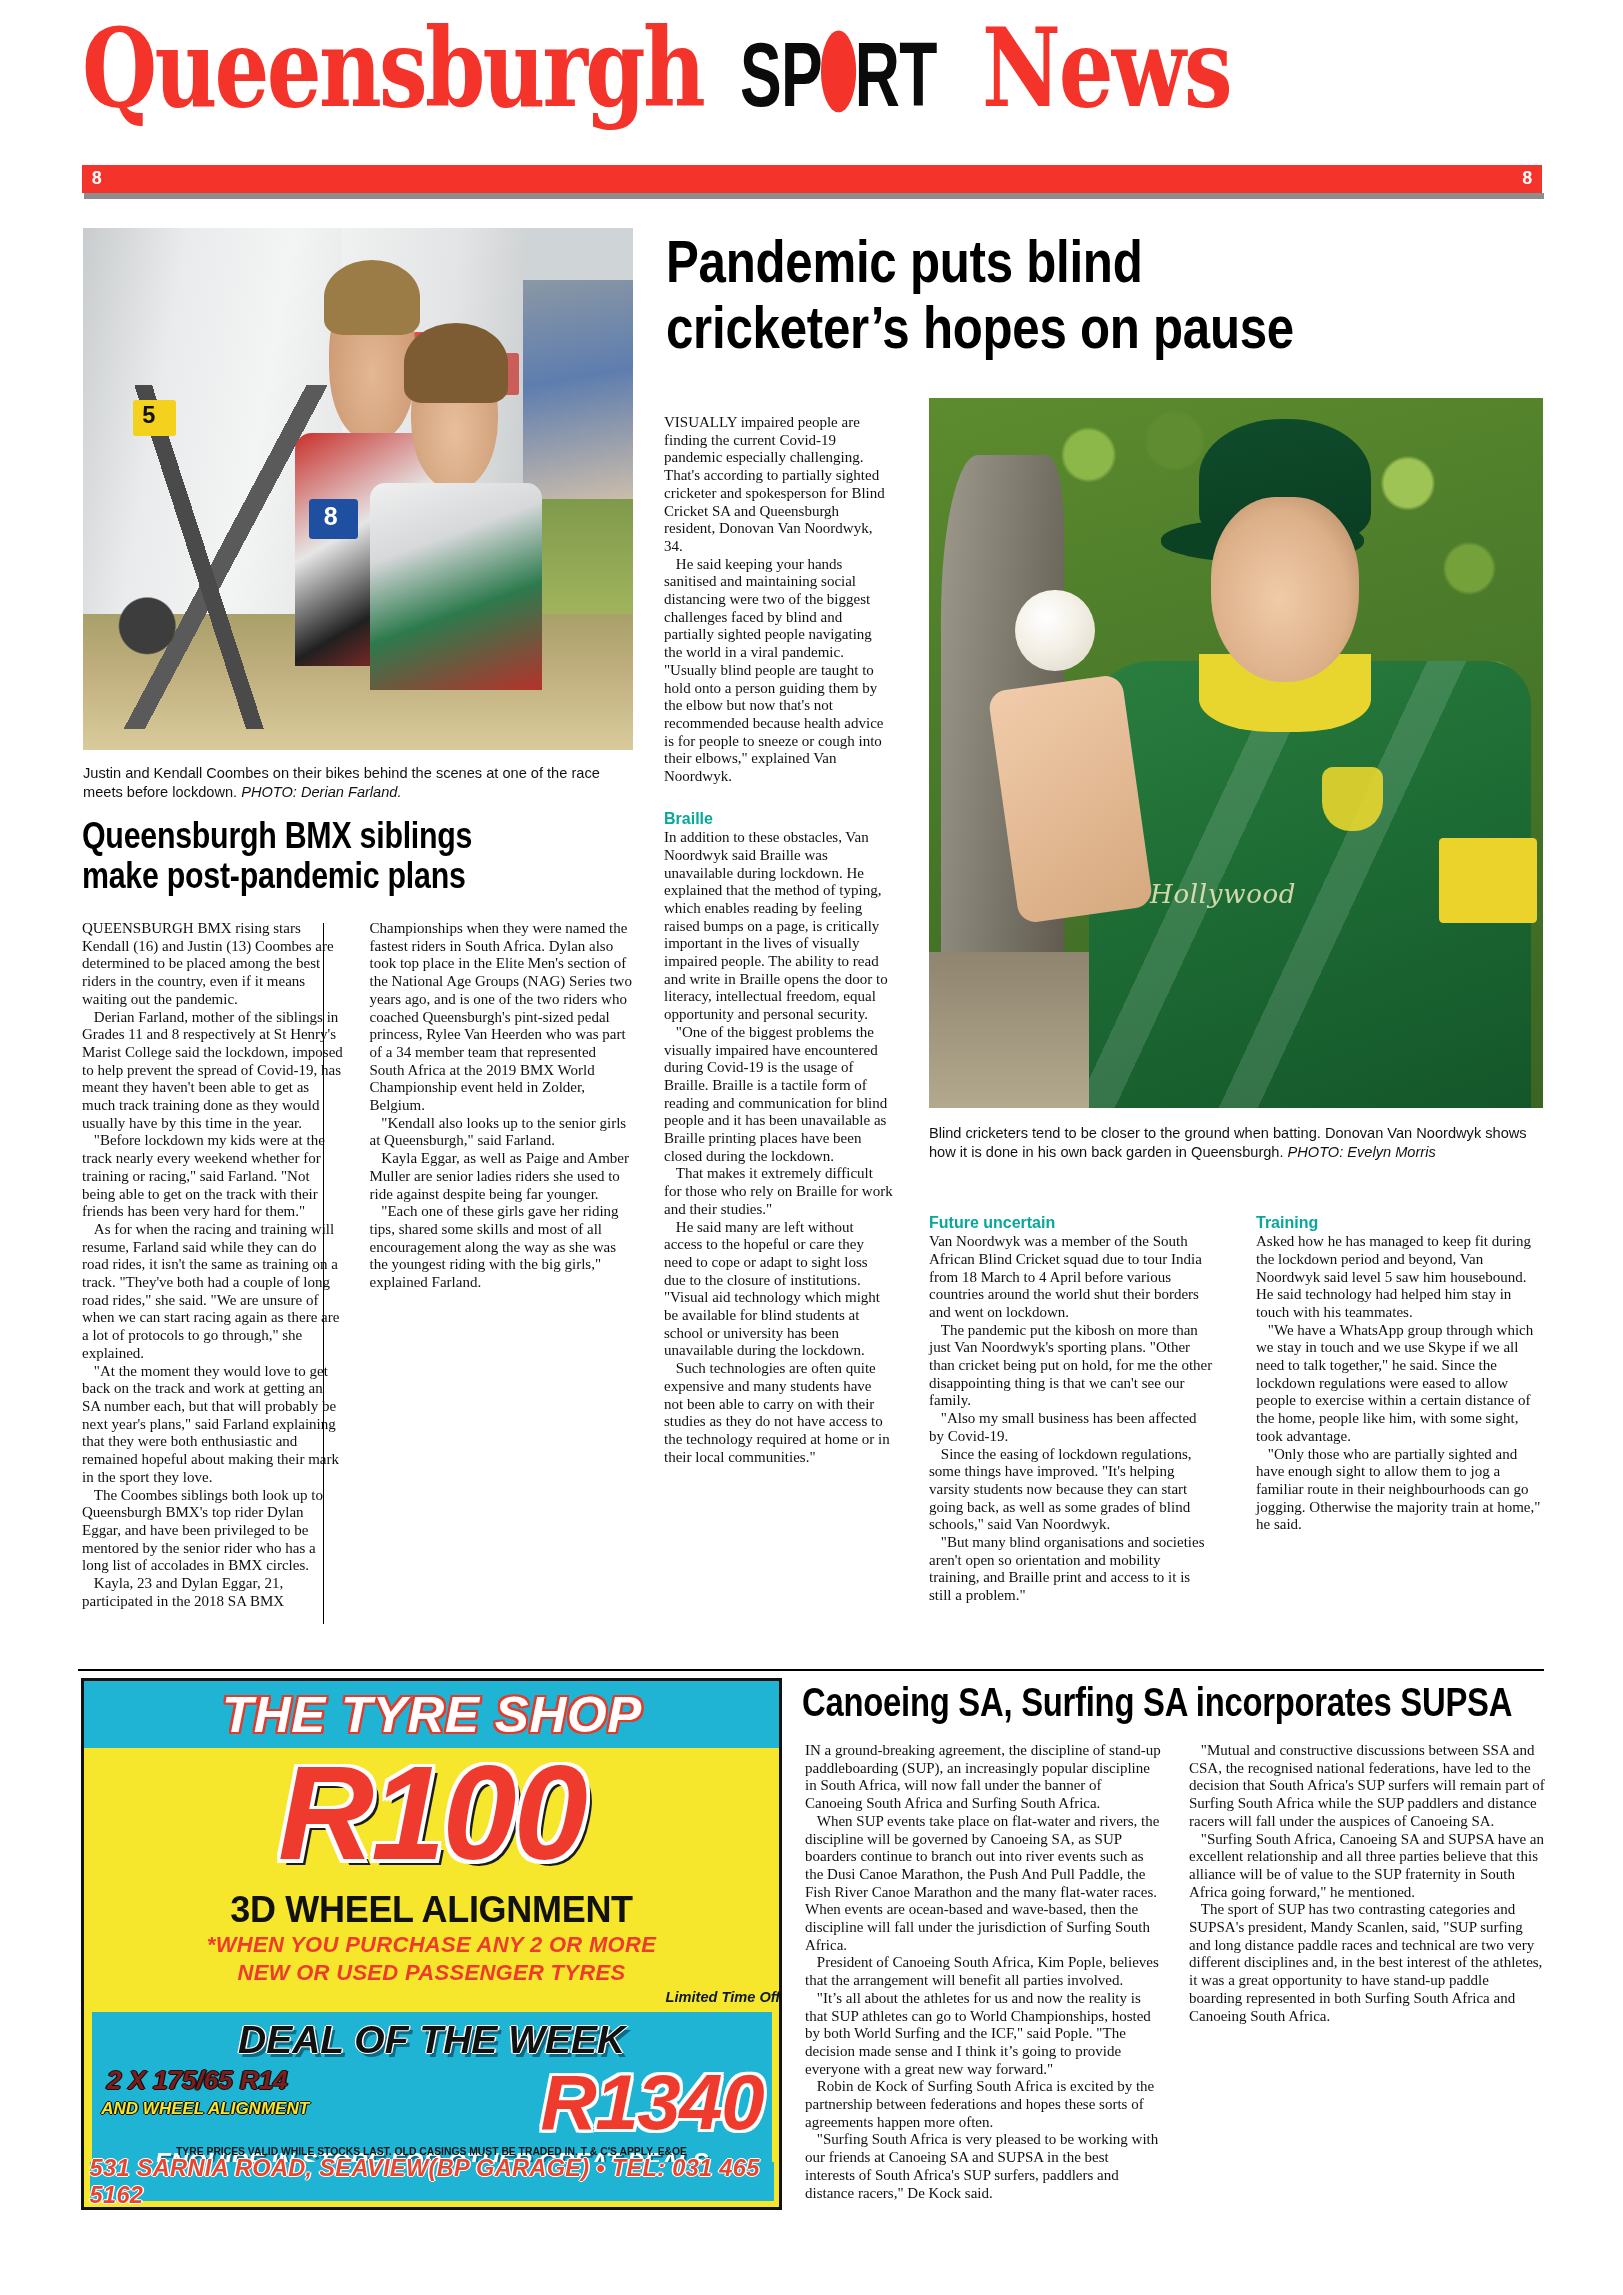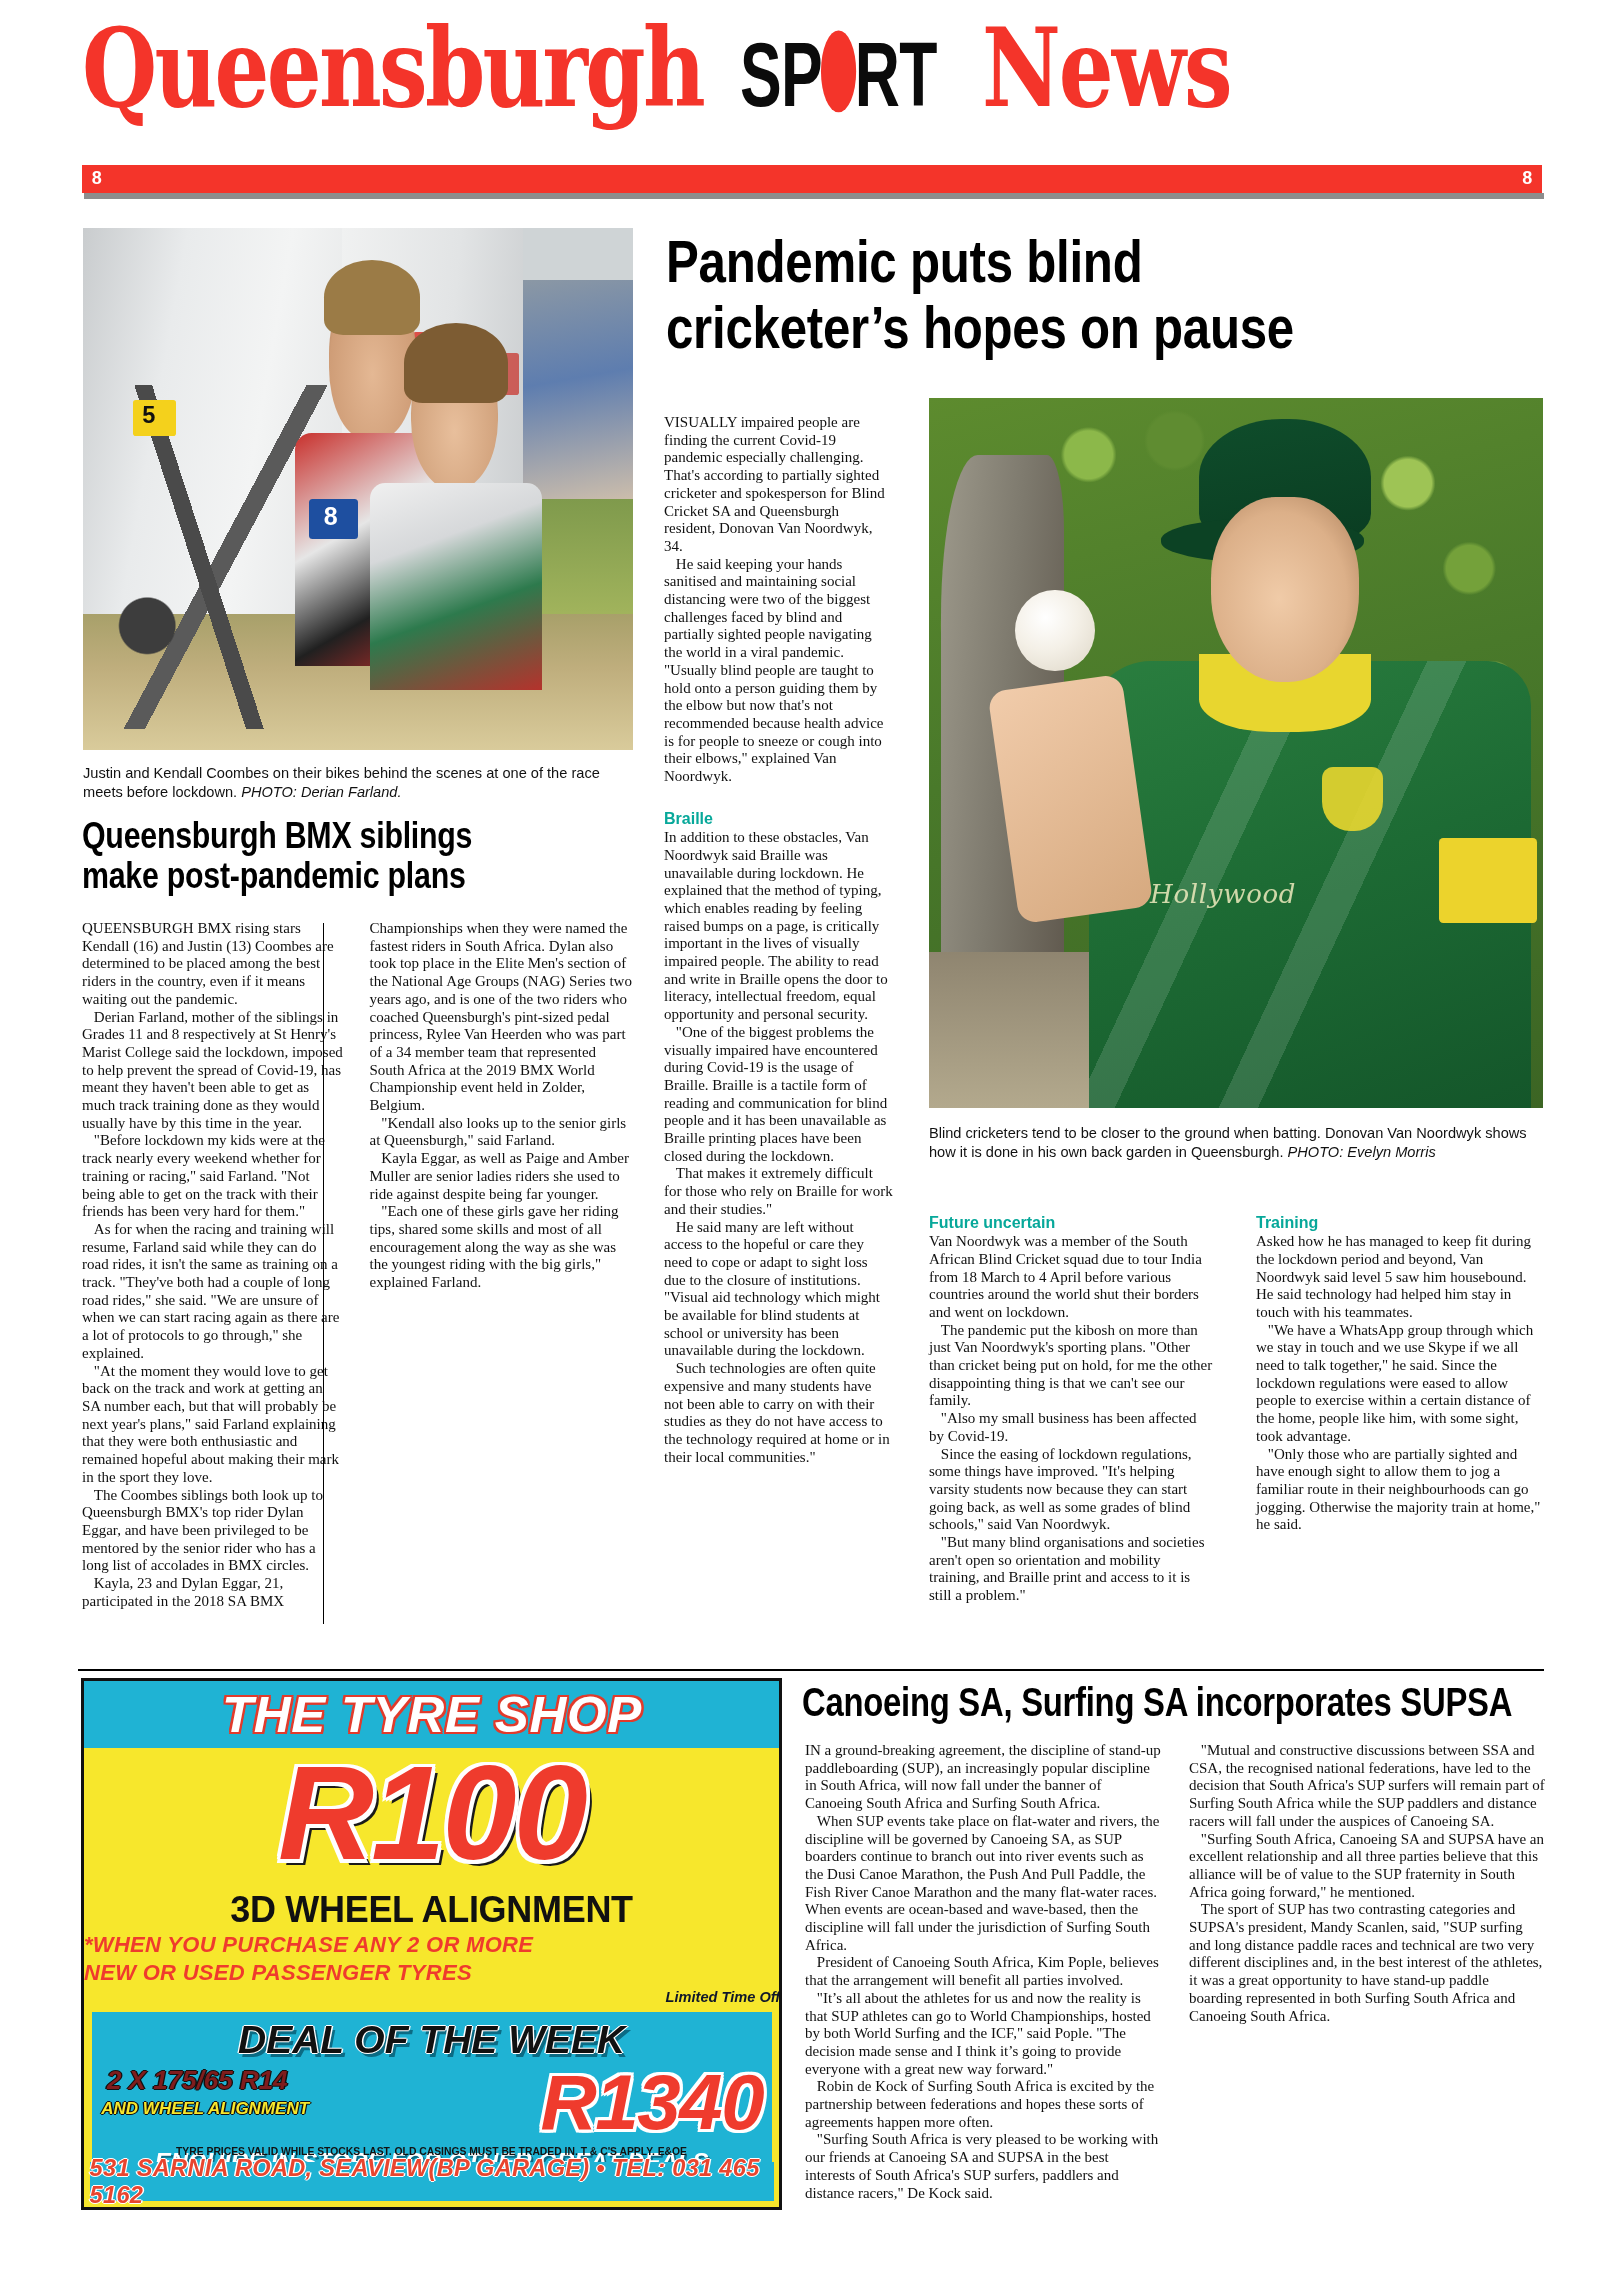--- a/index.html
+++ b/index.html
@@ -388,20 +388,21 @@
   }
   .ad .wheelalign {
     position: absolute; left: 0; top: 208px; width: 100%;
     text-align: center;
     font-family: "Liberation Sans", sans-serif;
     font-weight: 700; font-size: 36px; color: #111;
     letter-spacing: -0.3px;
   }
   .ad .purchase {
     position: absolute; left: 0; top: 250px; width: 100%;
+    text-align: center;
     font-family: "Liberation Sans", sans-serif;
     font-weight: 700; font-style: italic;
     font-size: 22px; line-height: 28px; color: #ef3b2d;
     letter-spacing: 0.3px;
   }
   .ad .limited {
     position: absolute; left: 0; top: 308px; width: 100%;
     text-align: right;
     font-family: "Liberation Sans", sans-serif;
     font-weight: 700; font-style: italic;

